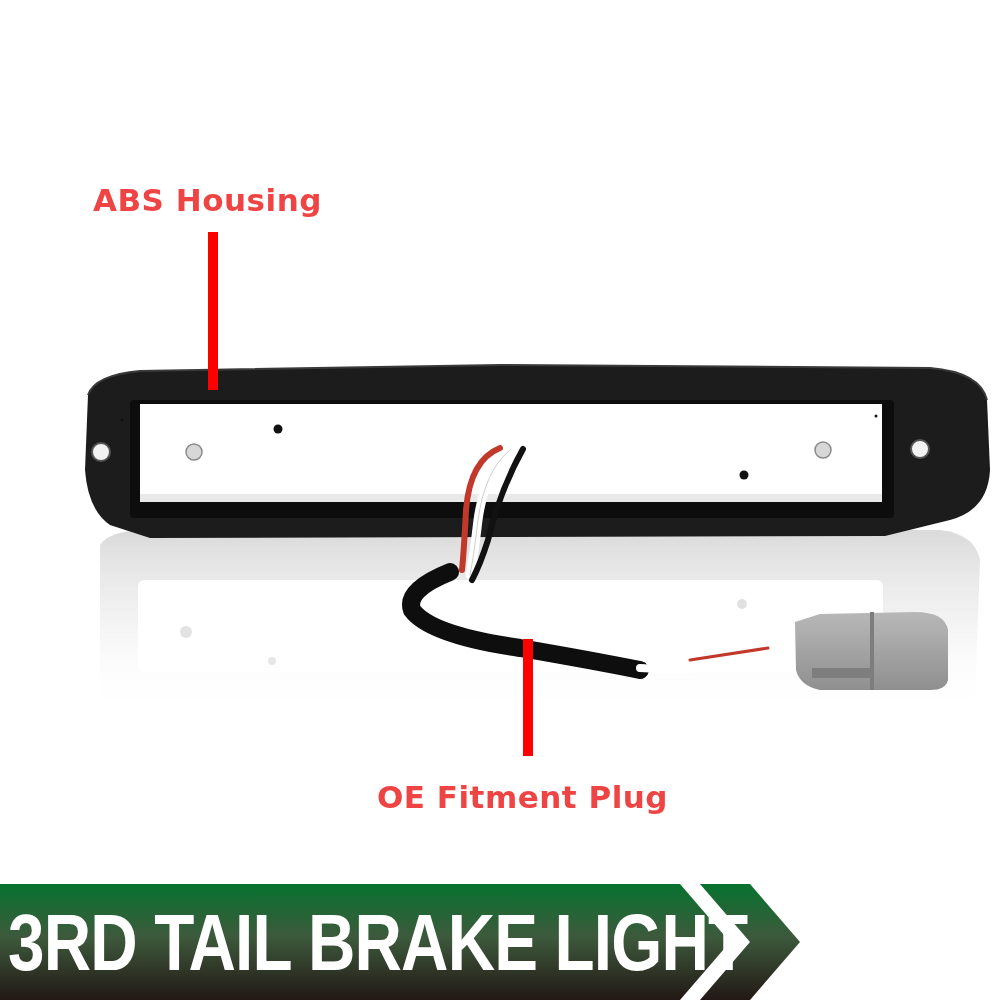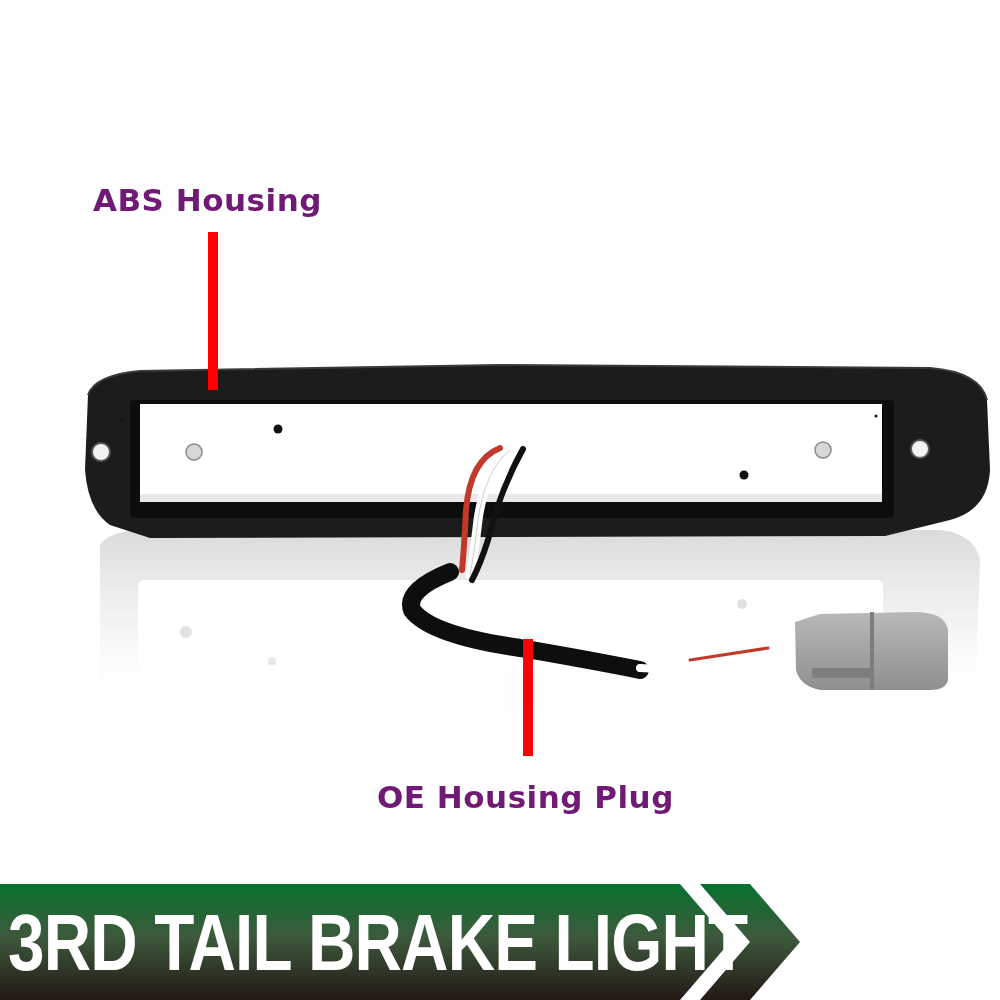--- a/index.html
+++ b/index.html
@@ -1,21 +1,21 @@
 <!DOCTYPE html>
 <html><head>
 <meta charset="utf-8">
 <style>
   * { margin: 0; padding: 0; box-sizing: border-box; }
   html, body { width: 1000px; height: 1000px; background: #ffffff; overflow: hidden; }
   body { position: relative; font-family: "DejaVu Sans", sans-serif; }
 
   .label {
     position: absolute;
-    color: #701a75;
+    color: #ef4444;
     font-family: "DejaVu Sans", sans-serif;
     font-weight: bold;
     letter-spacing: 0.5px;
     white-space: nowrap;
   }
   .label-abs { left: 93px; top: 182px; font-size: 31px; }
   .label-oe { left: 377px; top: 779px; font-size: 31px; }
 
   .pointer { position: absolute; background: #ff0000; width: 10px; }
   .pointer-abs { left: 208px; top: 232px; height: 158px; }
@@ -100,21 +100,21 @@
     <path d="M795 622 L820 614 L915 612 Q945 612 948 630 L948 680 Q946 690 930 690 L820 690 Q800 686 796 670 Z" fill="url(#plugGrad)"></path>
     <rect x="870" y="612" width="4" height="78" fill="#7d7d7d"></rect>
     <rect x="812" y="668" width="60" height="10" fill="#7e7e7e"></rect>
   </g>
 </svg>
 
 <div class="label label-abs">ABS Housing</div>
 <div class="pointer pointer-abs"></div>
 
 <div class="pointer pointer-oe"></div>
-<div class="label label-oe">OE Housing Plug</div>
+<div class="label label-oe">OE Fitment Plug</div>
 
 <svg class="banner" viewBox="0 0 820 116" width="820" height="116">
   <defs>
     <linearGradient id="bannerGrad" x1="0" y1="0" x2="0" y2="1">
       <stop offset="0" stop-color="#07722f"></stop>
       <stop offset="0.45" stop-color="#3d5a3c"></stop>
       <stop offset="1" stop-color="#231815"></stop>
     </linearGradient>
   </defs>
   <path d="M0 0 L750 0 L800 58 L750 116 L0 116 Z" fill="url(#bannerGrad)"></path>

